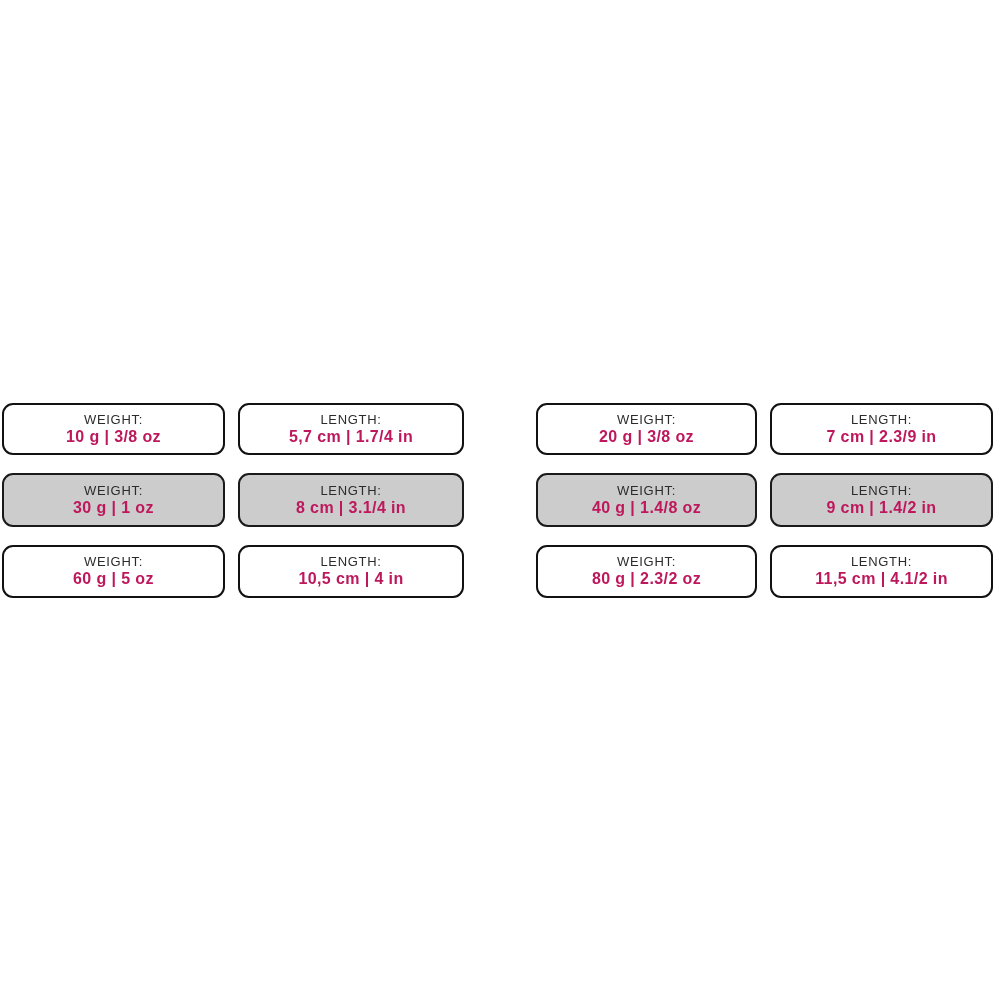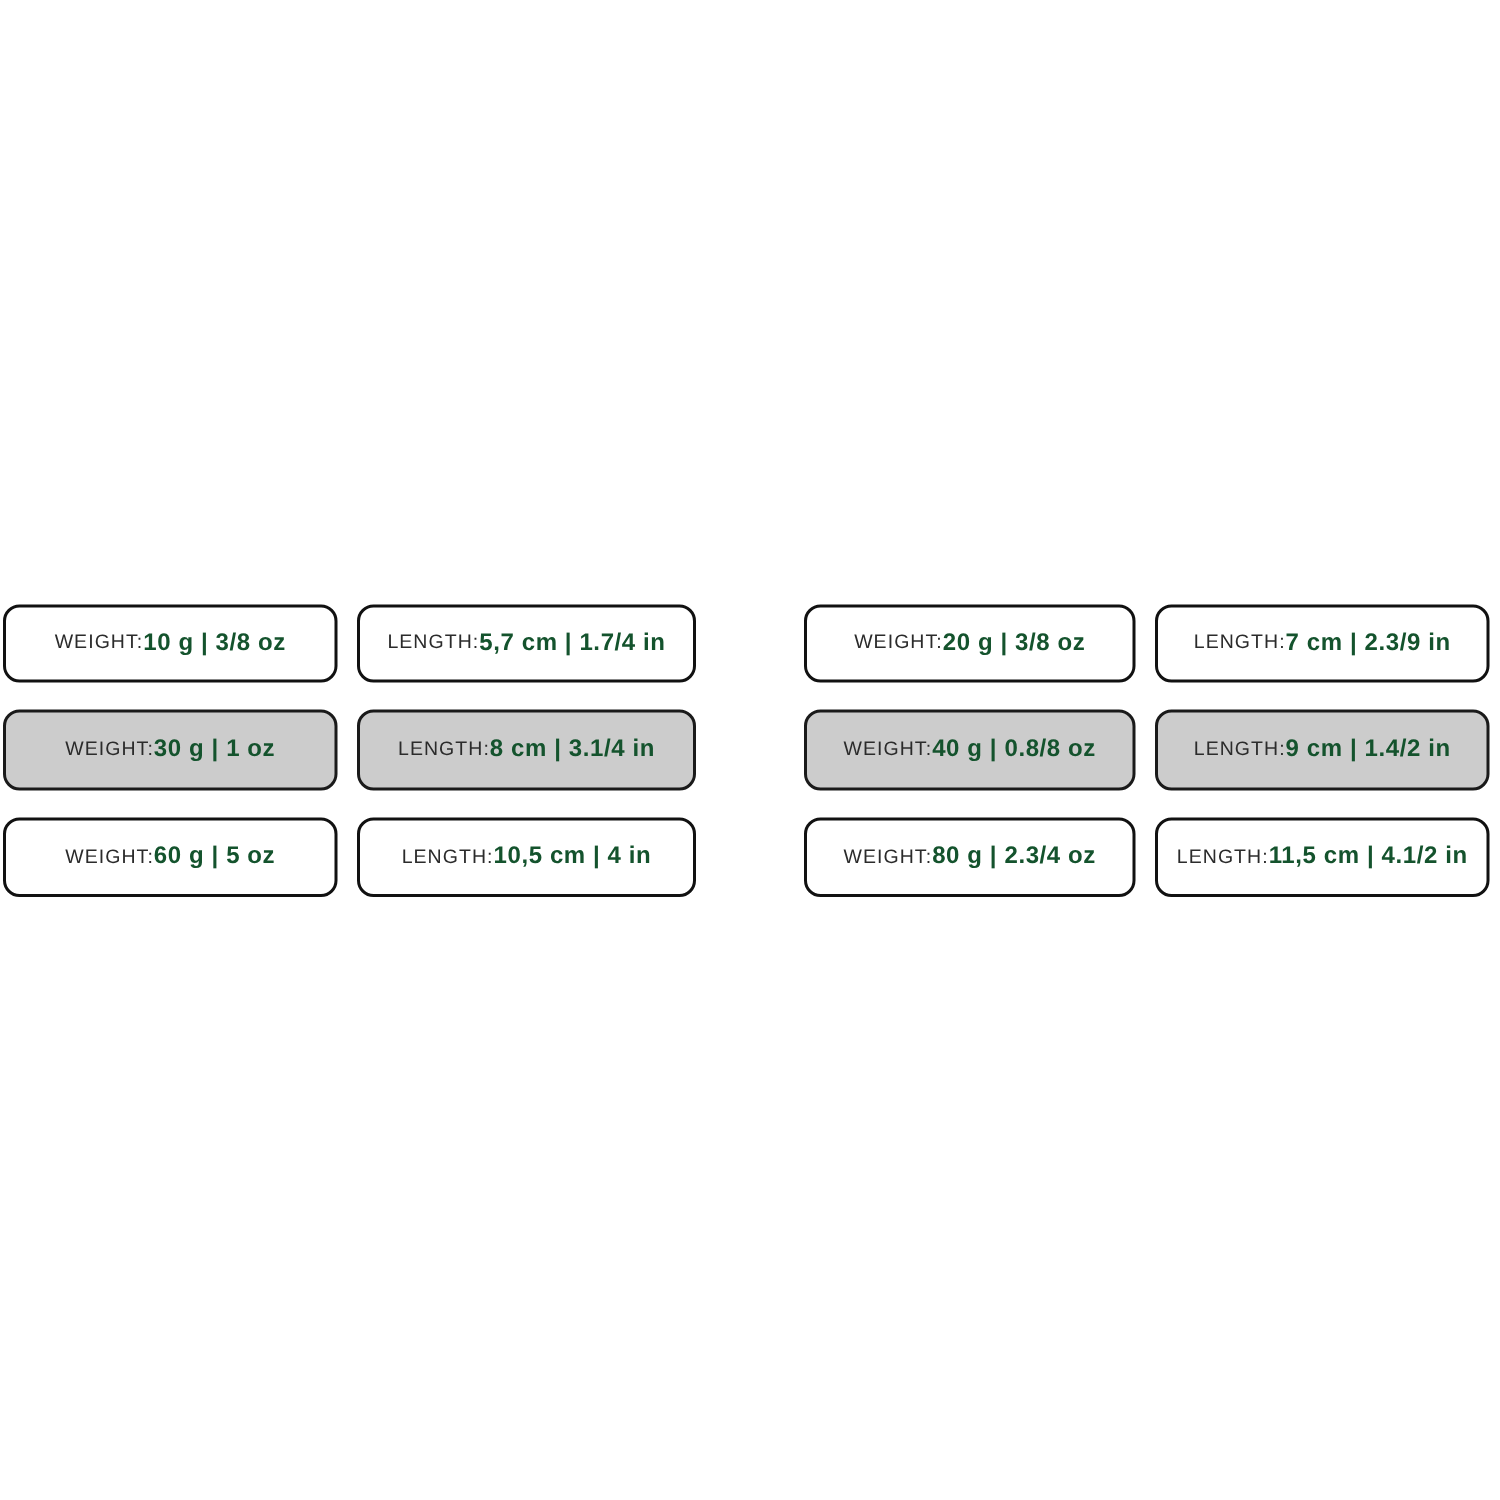--- a/index.html
+++ b/index.html
@@ -34,21 +34,21 @@
   .spec-row.row-1 { margin-top: 18px; height: 54px; }
   .spec-row.row-2 { margin-top: 18px; height: 53px; }
 
   
   .spec-cell {
     box-sizing: border-box;
     border: 2px solid #111111;
     border-radius: 11px;
     background: #ffffff;
     display: flex;
-    flex-direction: row;
+    flex-direction: column;
     align-items: center;
     justify-content: center;
     height: 100%;
     padding: 0 6px;
     overflow: hidden;
   }
   .spec-cell.col-0 { width: 223px; margin-right: 13px; }
   .spec-cell.col-1 { width: 226px; margin-right: 72px; }
   .spec-cell.col-2 { width: 221px; margin-right: 13px; }
   .spec-cell.col-3 { width: 223px; margin-right: 0px; }
@@ -65,21 +65,21 @@
     color: #2b2b2b;
     line-height: 1.0;
     margin-bottom: 3px;
     white-space: nowrap;
   }
 
   .spec-value {
     font-size: 16px;
     font-weight: 700;
     letter-spacing: 0.4px;
-    color: #14532d;
+    color: #be185d;
     line-height: 1.05;
     white-space: nowrap;
   }
 </style>
 </head>
 <body>
 
 <div id="spec-grid">
 
   <div class="spec-row row-0">
@@ -105,40 +105,40 @@
     <div class="spec-cell col-0 highlight">
       <div class="spec-label">WEIGHT:</div>
       <div class="spec-value">30 g | 1 oz</div>
     </div>
     <div class="spec-cell col-1 highlight">
       <div class="spec-label">LENGTH:</div>
       <div class="spec-value">8 cm | 3.1/4 in</div>
     </div>
     <div class="spec-cell col-2 highlight">
       <div class="spec-label">WEIGHT:</div>
-      <div class="spec-value">40 g | 0.8/8 oz</div>
+      <div class="spec-value">40 g | 1.4/8 oz</div>
     </div>
     <div class="spec-cell col-3 highlight">
       <div class="spec-label">LENGTH:</div>
       <div class="spec-value">9 cm | 1.4/2 in</div>
     </div>
   </div>
 
   <div class="spec-row row-2">
     <div class="spec-cell col-0">
       <div class="spec-label">WEIGHT:</div>
       <div class="spec-value">60 g | 5 oz</div>
     </div>
     <div class="spec-cell col-1">
       <div class="spec-label">LENGTH:</div>
       <div class="spec-value">10,5 cm | 4 in</div>
     </div>
     <div class="spec-cell col-2">
       <div class="spec-label">WEIGHT:</div>
-      <div class="spec-value">80 g | 2.3/4 oz</div>
+      <div class="spec-value">80 g | 2.3/2 oz</div>
     </div>
     <div class="spec-cell col-3">
       <div class="spec-label">LENGTH:</div>
       <div class="spec-value">11,5 cm | 4.1/2 in</div>
     </div>
   </div>
 
 </div>
 
 </body></html>

